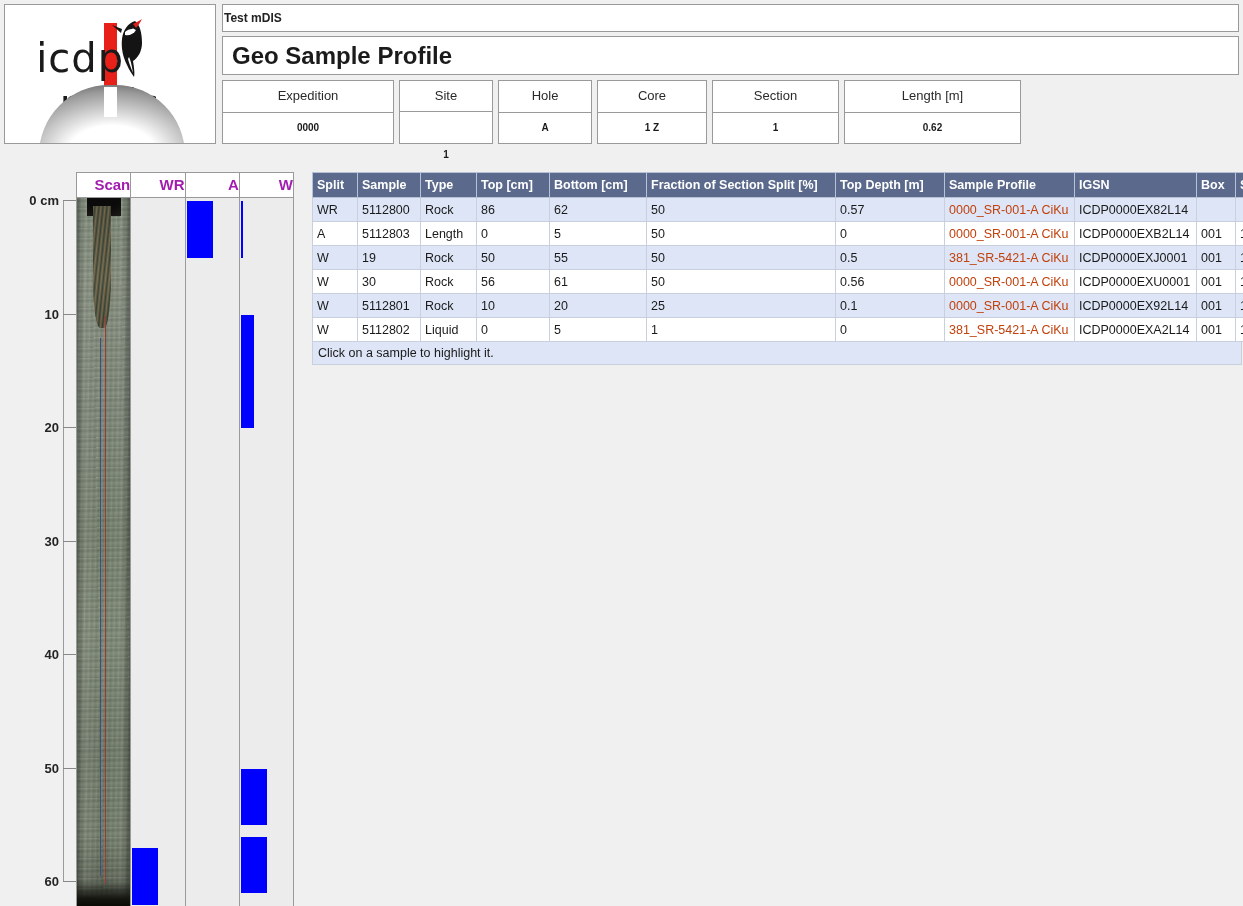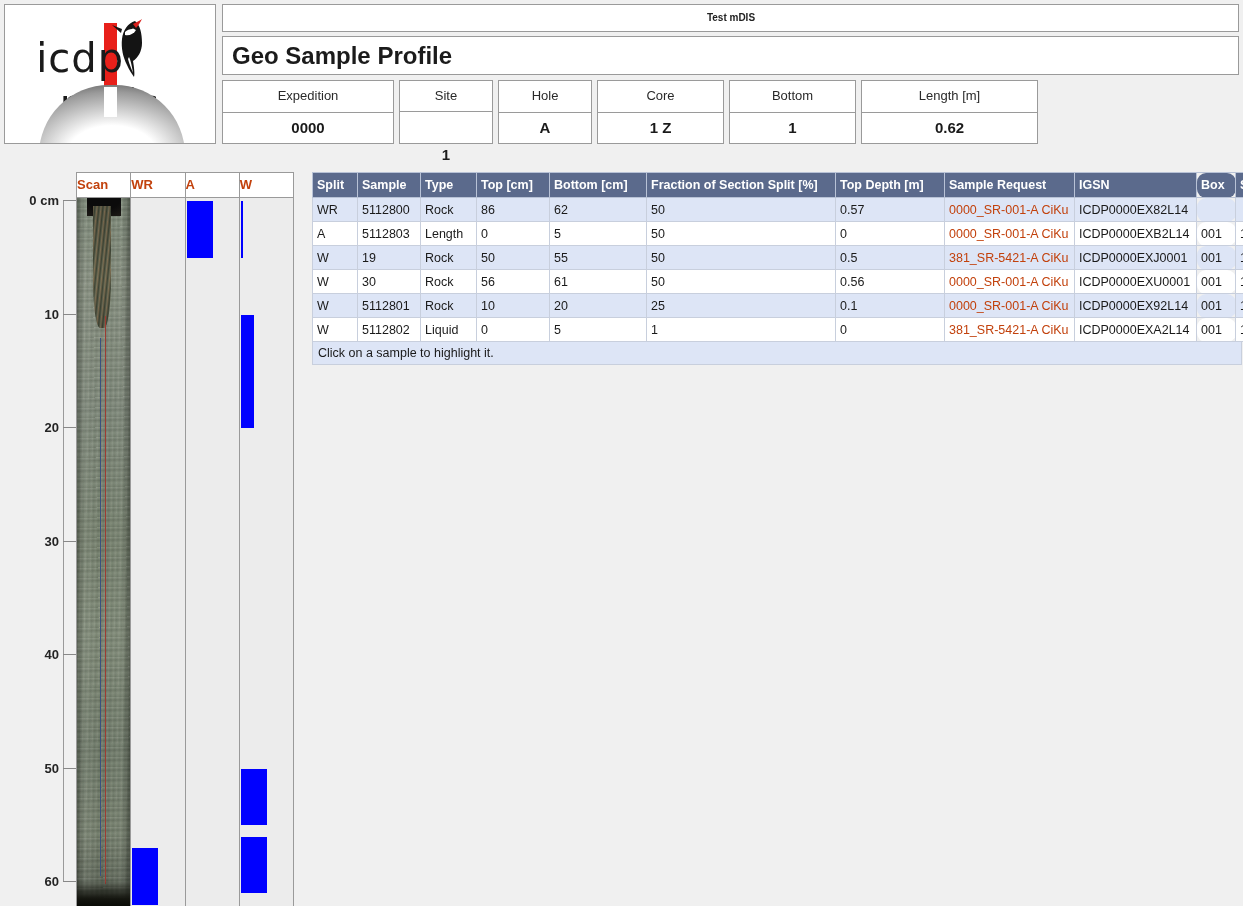--- a/index.html
+++ b/index.html
@@ -77,26 +77,25 @@
 
   .hdr-title-sm, .hdr-title-lg {
     position: absolute;
     background: #fff;
     border: 1px solid #9a9a9a;
     box-sizing: border-box;
   }
   .hdr-title-sm {
     left: 222px; top: 4px;
     width: 1017px; height: 28px;
-    font-size: 10px;
+    font-size: 12px;
     font-weight: bold;
     color: #222;
     line-height: 26px;
     padding-left: 1px;
-    text-align: center;
   }
   .hdr-title-lg {
     left: 222px; top: 36px;
     width: 1017px; height: 39px;
     font-size: 24px;
     font-weight: bold;
     color: #1b1b1b;
     line-height: 37px;
     padding-left: 9px;
   }
@@ -120,28 +119,28 @@
     line-height: 30px;
     text-align: center;
     font-size: 13px;
     color: #2a2a2a;
     border-bottom: 1px solid #9a9a9a;
   }
   .meta-value {
     height: 31px;
     line-height: 30px;
     text-align: center;
-    font-size: 15px;
+    font-size: 10px;
     font-weight: bold;
     color: #1a1a1a;
   }
   .m-exp { width: 172px; }
   .m-site { width: 94px; gap: 28px; }
   .m-hole { width: 94px; }
-  .m-core { width: 127px; }
+  .m-core { width: 110px; }
   .m-sec { width: 127px; }
   .m-depth { width: 189px; }
   .m-len { width: 177px; }
 
   
   .scale {
     position: absolute;
     left: 0; top: 168px;
     width: 76px;
     height: 738px;
@@ -189,25 +188,25 @@
     left: 0; top: 0;
     width: 100%;
     height: 25px;
     display: flex;
     background: #fff;
     border-bottom: 1px solid #9a9a9a;
     box-sizing: border-box;
   }
   .colhead {
     flex: 1 1 0;
-    text-align: left;
+    text-align: right;
     line-height: 24px;
-    font-size: 13px;
+    font-size: 15px;
     font-weight: bold;
-    color: #c2410c;
+    color: #a21caf;
     border-right: 1px solid #9a9a9a;
     box-sizing: border-box;
   }
   .colhead:last-child { border-right: none; }
 
   .colbodies {
     position: absolute;
     left: 0; top: 25px;
     width: 100%;
     bottom: 0;
@@ -329,21 +328,21 @@
 
   .w-split { width: 36px; }
   .w-sample { width: 54px; }
   .w-type { width: 47px; }
   .w-top { width: 64px; }
   .w-bottom { width: 88px; }
   .w-frac { width: 180px; }
   .w-topd { width: 100px; }
   .w-req { width: 121px; }
   .w-igsn { width: 113px; }
-  .w-box { width: 30px; border-radius: 9px; }
+  .w-box { width: 30px; }
   .w-slot { width: 27px; }
 </style>
 </head>
 <body>
 
 <div id="page">
 
   <div class="topbar">
 
     <div class="logo-box">
@@ -381,21 +380,21 @@
       </div>
       <div class="meta-cell m-hole">
         <div class="meta-label">Hole</div>
         <div class="meta-value">A</div>
       </div>
       <div class="meta-cell m-core">
         <div class="meta-label">Core</div>
         <div class="meta-value">1 Z</div>
       </div>
       <div class="meta-cell m-sec">
-        <div class="meta-label">Bottom</div>
+        <div class="meta-label">Section</div>
         <div class="meta-value">1</div>
       </div>
       <div class="meta-cell m-len">
         <div class="meta-label">Length [m]</div>
         <div class="meta-value">0.62</div>
       </div>
     </div>
   </div>
 
   <div class="scale">
@@ -468,21 +467,21 @@
     <table class="grid">
       <thead>
         <tr>
           <th class="w-split">Split</th>
           <th class="w-sample">Sample</th>
           <th class="w-type">Type</th>
           <th class="w-top">Top [cm]</th>
           <th class="w-bottom">Bottom [cm]</th>
           <th class="w-frac">Fraction of Section Split [%]</th>
           <th class="w-topd">Top Depth [m]</th>
-          <th class="w-req">Sample Request</th>
+          <th class="w-req">Sample Profile</th>
           <th class="w-igsn">IGSN</th>
           <th class="w-box">Box</th>
           <th class="w-slot">Slot</th>
 
         </tr>
       </thead>
       <tbody id="table-body">
           <tr class="odd">
             <td class="w-split">WR</td>
             <td class="w-sample">5112800</td>

